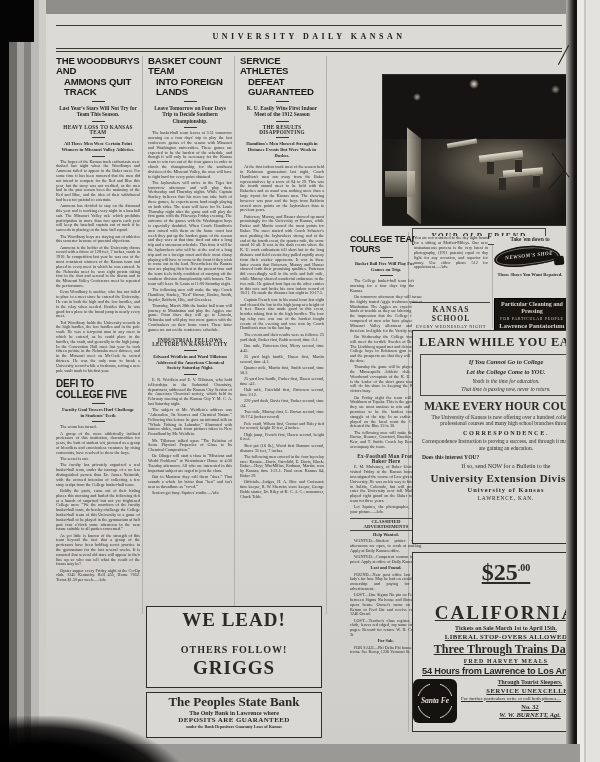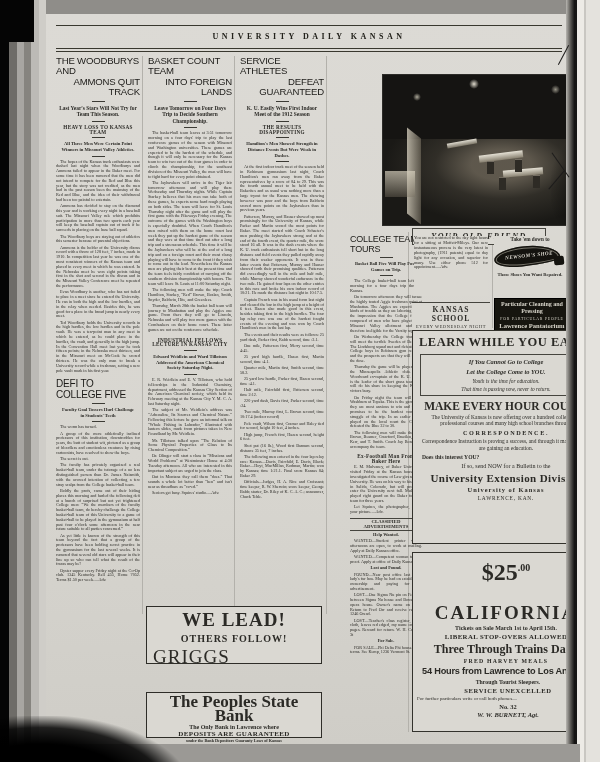--- a/index.html
+++ b/index.html
@@ -24,23 +24,23 @@
 
   
   .mast-rule{position:absolute;left:10px;width:506px;height:1px;background:#39382f;}
   .masthead{position:absolute;left:0;top:18px;width:526px;text-align:center;
      font-family:"Liberation Serif",serif;font-weight:700;font-size:8px;letter-spacing:3.5px;color:#23221c;}
   .rule-b1{top:34px;} .rule-b2{top:37px;} .rule-t{top:11px;}
 
   
   .col{position:absolute;overflow:hidden;font-size:4.2px;line-height:4.8px;text-align:justify;}
   .vsep{position:absolute;width:1px;background:#b3b1ab;}
-  .hl{font-family:"Liberation Sans",sans-serif;font-weight:400;font-size:9.6px;line-height:10.4px;
+  .hl{font-family:"Liberation Sans",sans-serif;font-weight:700;font-size:9.6px;line-height:10.4px;
       letter-spacing:-0.2px;color:#1c1b18;text-align:left;}
-  .hl .ind{padding-left:8px;text-align:right;}
+  .hl .ind{padding-left:8px;}
   .hl-mid{font-size:10px;margin-top:6px;text-align:left;}
   .dv{width:13px;height:0;border-top:1px solid #3c3b35;margin:3px auto;}
   .sub{font-size:5.4px;line-height:6.6px;font-weight:700;text-align:center;padding:0 3px;}
   .xhead{font-size:5.2px;font-weight:700;text-align:center;letter-spacing:.3px;}
   .deck{font-size:4.6px;line-height:5.6px;font-weight:700;text-align:center;padding:0 4px;}
   .body p{margin:0 0 1.5px 0;text-indent:4px;}
   .cl-head{font-size:4.8px;font-weight:700;text-align:center;border-top:1px solid #45443e;border-bottom:1px solid #45443e;padding:1px 0;margin-top:3px;}
   .cl-sub{font-size:4.4px;font-weight:700;text-align:center;margin:1.5px 0;}
 
   
@@ -99,21 +99,21 @@
   .li-4{font-size:5.4px;margin-top:2px;}
   .make-h{font-size:11.5px;font-weight:700;text-align:center;margin-top:4px;}
   .make-p{font-size:5.4px;line-height:6.4px;text-align:center;margin-top:2.5px;}
   .corr{font-size:6.2px;letter-spacing:1.6px;text-align:center;font-weight:700;margin-top:2px;}
   .interest{font-size:5.6px;font-weight:700;text-align:left;margin-top:3px;padding-left:4px;}
   .sendnow{font-size:6px;text-align:center;margin-top:2.5px;}
   .uext{font-size:11px;font-weight:700;text-align:center;letter-spacing:.4px;margin-top:3px;}
   .uok{font-size:6.4px;font-weight:700;letter-spacing:1px;text-align:center;margin-top:2px;}
   .law{font-size:5.4px;letter-spacing:.8px;text-align:center;margin-top:2px;}
 
-  .santafe{border:1.5px solid #33322c;padding:4px 0;}
+  .santafe{border:1.5px solid #33322c;padding:4px 0;text-decoration:underline;}
   .sf-25{font-size:24px;font-weight:700;text-align:center;line-height:22px;}
   .sf-25 sup{font-size:10px;}
   .sf-to{font-size:7px;font-weight:700;letter-spacing:2px;text-align:right;margin-top:12px;}
   .sf-cal{font-size:19px;font-weight:700;letter-spacing:2px;text-align:center;line-height:20px;}
   .sf-tick{font-size:6px;font-weight:700;text-align:center;margin-top:2px;}
   .sf-lib{font-size:6.8px;font-weight:700;letter-spacing:.4px;text-align:center;margin-top:1.5px;}
   .sf-three{font-size:12px;font-weight:700;text-align:center;margin-top:2px;font-family:"Liberation Serif",serif;}
   .sf-fred{font-size:5.8px;font-weight:700;letter-spacing:1.2px;text-align:center;margin-top:1.5px;}
   .sf-54{font-size:9.2px;font-weight:700;text-align:center;margin-top:2px;font-family:"Liberation Sans",sans-serif;letter-spacing:-0.2px;}
   .sf-bottom{display:flex;margin-top:3px;}
@@ -124,24 +124,24 @@
   .sf-word{position:absolute;left:0;top:17px;width:44px;text-align:center;color:#e2dfd5;font-size:7.5px;font-weight:700;font-style:italic;}
   .sf-right{flex:1;padding-left:4px;}
   .sf-sleep{font-size:5.8px;font-weight:700;text-align:center;}
   .sf-serv{font-size:6.6px;font-weight:700;letter-spacing:.6px;text-align:center;margin-top:1.5px;}
   .sf-part{font-size:5px;text-align:justify;margin-top:2px;}
   .sf-no{font-size:6.4px;font-weight:700;text-align:center;margin-top:2px;}
   .sf-agt{font-size:6.6px;font-weight:700;font-style:italic;text-align:center;margin-top:1.5px;}
 
   .welead{border:1.5px solid #2e2d28;padding:3px 6px;}
   .wl-1{font-size:19px;font-weight:700;text-align:center;letter-spacing:1px;line-height:20px;}
-  .wl-2{font-size:10px;font-weight:700;letter-spacing:1px;text-align:center;margin-top:3px;}
-  .wl-3{font-size:19px;font-weight:400;text-align:left;letter-spacing:1px;margin-top:3px;line-height:20px;}
+  .wl-2{font-size:10px;font-weight:700;letter-spacing:1px;text-align:center;margin-top:14px;}
+  .wl-3{font-size:19px;font-weight:700;text-align:center;letter-spacing:1px;margin-top:3px;line-height:20px;}
   .bank{border:1.5px solid #2e2d28;padding:2px 4px;}
-  .bk-1{font-size:17px;font-weight:700;text-align:center;line-height:14px;}
+  .bk-1{font-size:13px;font-weight:700;text-align:center;line-height:14px;}
   .bk-2{font-size:6px;font-weight:700;text-align:center;margin-top:.5px;}
   .bk-3{font-size:7px;font-weight:700;letter-spacing:.4px;text-align:center;}
   .bk-4{font-size:4.2px;font-weight:700;text-align:center;margin-top:.5px;}
 </style>
 </head>
 <body>
 
 <div class="scan">
   <div class="top-band"></div>
   <div class="edge-left"></div>
@@ -363,31 +363,37 @@
     <div class="adbox santafe" style="left:366px;top:538px;width:188px;height:180px;box-sizing:border-box">
       <div class="sf-25"><span>$25</span><sup>.00</sup></div>
       <div class="sf-to">TO</div>
       <div class="sf-cal">CALIFORNIA</div>
       <div class="sf-tick">Tickets on Sale March 1st to April 15th.</div>
       <div class="sf-lib">LIBERAL STOP-OVERS ALLOWED</div>
       <div class="sf-three">Three Through Trains Daily</div>
       <div class="sf-fred">FRED HARVEY MEALS</div>
       <div class="sf-54">54 Hours from Lawrence to Los Angeles</div>
       <div class="sf-bottom">
+        <div class="sf-logo">
+          <div class="sf-ring"></div>
+          <div class="sf-cv"></div>
+          <div class="sf-ch"></div>
+          <div class="sf-word">Santa Fe</div>
+        </div>
         <div class="sf-right">
           <div class="sf-sleep">Through Tourist Sleepers.</div>
           <div class="sf-serv">SERVICE UNEXCELLED</div>
           <div class="sf-part">For further particulars write or call both phones—</div>
           <div class="sf-no">No. 32</div>
           <div class="sf-agt">W. W. BURNETT, Agt.</div>
         </div>
       </div>
     </div>
 
-    <div class="adbox welead" style="left:100px;top:592px;width:176px;height:58px;box-sizing:border-box">
+    <div class="adbox welead" style="left:100px;top:592px;width:176px;height:82px;box-sizing:border-box">
       <div class="wl-1">WE LEAD!</div>
       <div class="wl-2">OTHERS FOLLOW!</div>
       <div class="wl-3">GRIGGS</div>
     </div>
     <div class="adbox bank" style="left:100px;top:678px;width:176px;height:46px;box-sizing:border-box">
       <div class="bk-1">The Peoples State Bank</div>
       <div class="bk-2">The Only Bank in Lawrence where</div>
       <div class="bk-3">DEPOSITS ARE GUARANTEED</div>
       <div class="bk-4">under the Bank Depositors Guaranty Laws of Kansas</div>
     </div>

